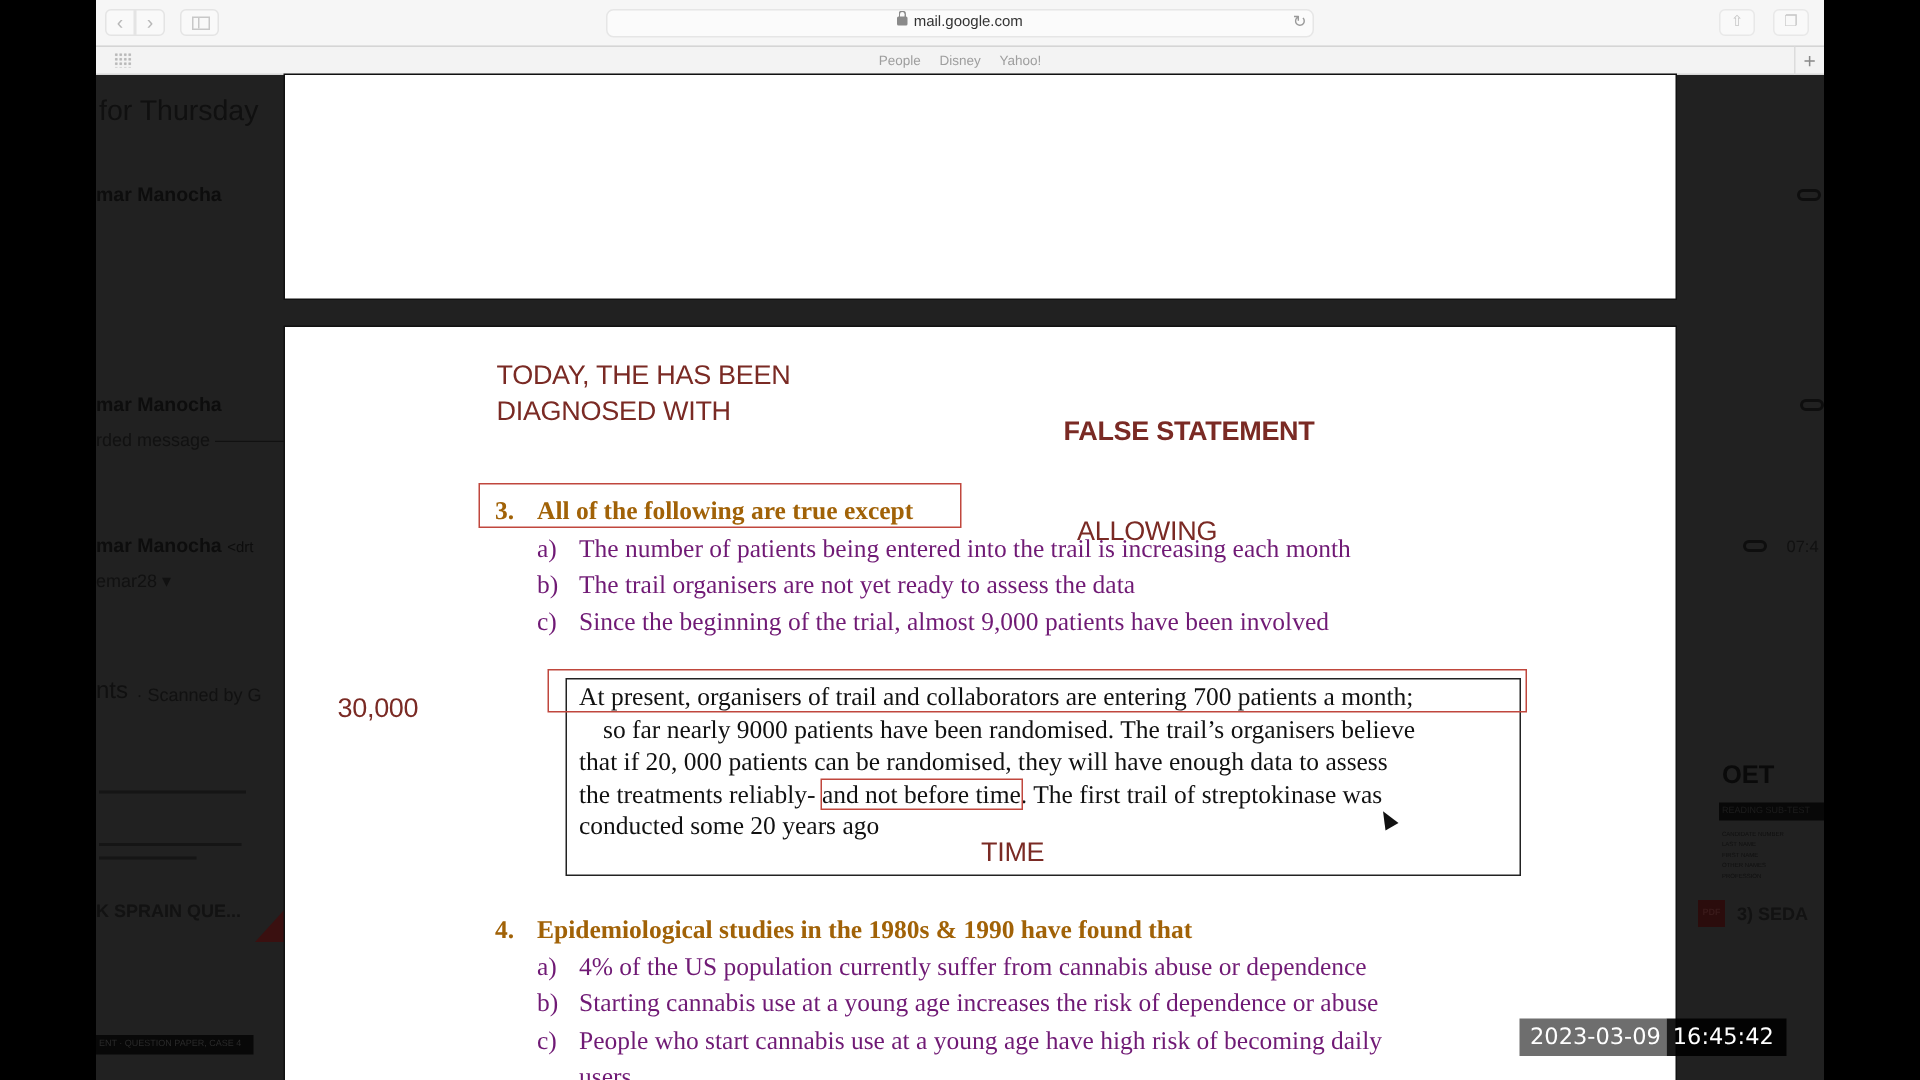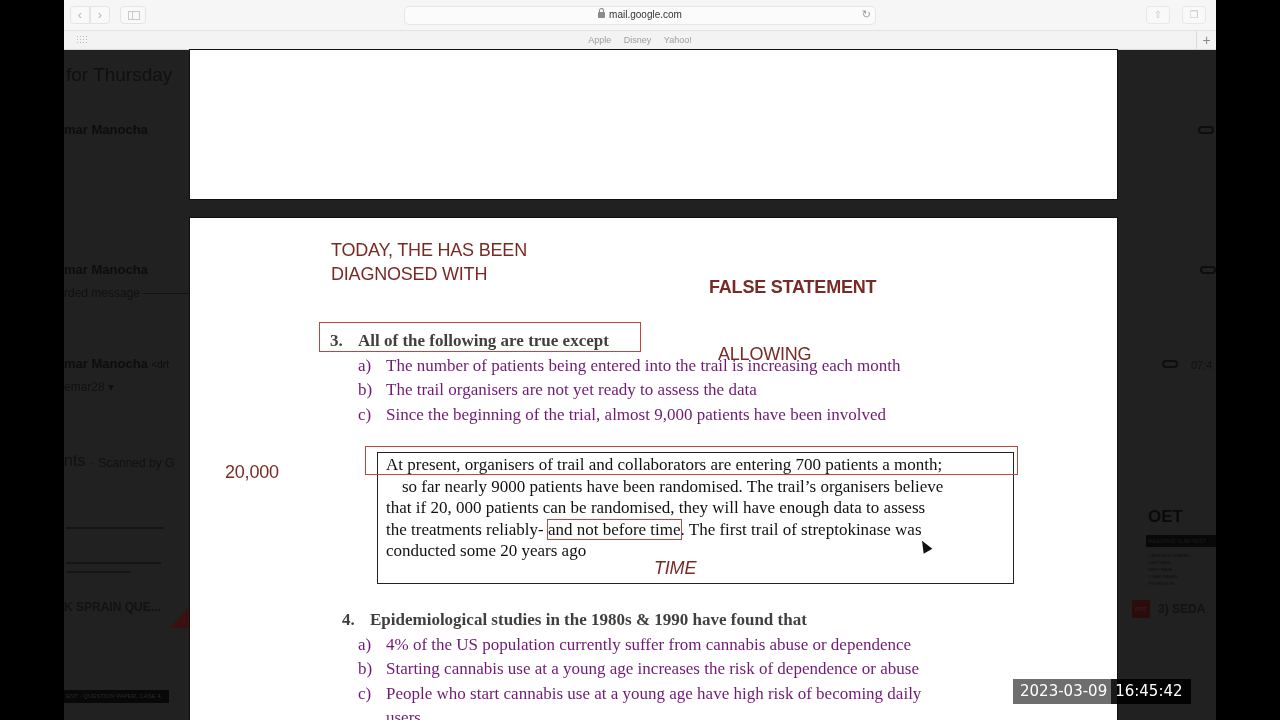--- a/index.html
+++ b/index.html
@@ -54,21 +54,21 @@
   .pdf-badge { position: absolute; left: 1068px; top: 550px; width: 18px; height: 18px; background: #2b0c0c; color: #3a1a1a; font-size: 6px; text-align: center; line-height: 18px; font-weight: bold; }
   .pdf-name { position: absolute; left: 1094px; top: 552px; font-size: 12px; color: #121212; font-weight: bold; }
 
   
   .page { position: absolute; left: 126px; width: 927px; background: #fff; box-shadow: 0 0 0 1px #111; }
   .page-top { top: 50px; height: 149px; }
   .page-main { top: 218px; height: 520px; overflow: hidden; }
   .annot { position: absolute; font-family: "Liberation Sans", sans-serif; color: #7a2a24; font-size: 18px; white-space: nowrap; letter-spacing: -0.2px; }
   .redbox { position: absolute; border: 1.5px solid #c0473d; }
 
-  .q-head { position: absolute; font-family: "Liberation Serif", serif; font-weight: bold; font-size: 17px; color: #404040; white-space: nowrap; }
+  .q-head { position: absolute; font-family: "Liberation Serif", serif; font-weight: bold; font-size: 17px; color: #a16207; white-space: nowrap; }
   .q-head .num { display: inline-block; width: 28px; }
   .opt { position: absolute; font-family: "Liberation Serif", serif; font-size: 17px; color: #701a75; white-space: nowrap; }
   .opt .lbl { display: inline-block; width: 28px; }
 
   .passage-box { position: absolute; left: 187px; top: 234px; width: 637px; height: 132px; border: 1.5px solid #222; }
   .passage-line { position: absolute; left: 196px; font-family: "Liberation Serif", serif; font-size: 17px; color: #111; white-space: nowrap; }
 
   .cursor { position: absolute; left: 730px; top: 322px; width: 0; height: 0; border-left: 5px solid transparent; border-right: 5px solid transparent; border-bottom: 12px solid #111; transform: rotate(-30deg); }
 
   .timestamp { position: absolute; left: 1013px; top: 679px; height: 25px; font-family: "DejaVu Sans", sans-serif; font-size: 15px; color: #fff; line-height: 25px; white-space: nowrap; }
@@ -95,21 +95,21 @@
       <span class="reload-icon">↻</span>
     </div>
 
     <div class="share-btn"><span>⇧</span></div>
     <div class="tabs-btn"><span>❐</span></div>
   </div>
 
   <div class="favbar">
     <div class="grid-icon"></div>
     <div class="fav-items">
-      <span>Apple</span>
+      <span>People</span>
       <span>Disney</span>
       <span>Yahoo!</span>
     </div>
     <div class="new-tab-btn"><span>+</span></div>
   </div>
 
   <div class="gmail-bg">
     <div class="dim dim-subject" style="left:2px;top:14px;">for Thursday</div>
     <div class="dim dim-sender" style="left:0;top:72px;">mar Manocha</div>
     <div class="dim dim-sender" style="left:0;top:212px;">mar Manocha</div>
@@ -152,36 +152,36 @@
 
     <div class="redbox" style="left:129px;top:104px;width:322px;height:30px;"></div>
     <div class="q-head" style="left:140px;top:113px;"><span class="num">3.</span><span>All of the following are true except</span></div>
 
     <div class="annot" style="left:528px;top:126px;">ALLOWING</div>
 
     <div class="opt" style="left:168px;top:138px;"><span class="lbl">a)</span><span>The number of patients being entered into the trail is increasing each month</span></div>
     <div class="opt" style="left:168px;top:162px;"><span class="lbl">b)</span><span>The trail organisers are not yet ready to assess the data</span></div>
     <div class="opt" style="left:168px;top:187px;"><span class="lbl">c)</span><span>Since the beginning of the trial, almost 9,000 patients have been involved</span></div>
 
-    <div class="annot" style="left:35px;top:244px;">20,000</div>
+    <div class="annot" style="left:35px;top:244px;">30,000</div>
 
     <div class="passage-box"></div>
     <div class="redbox" style="left:175px;top:228px;width:653px;height:29px;"></div>
 
     <div class="passage-line" style="top:237px;">At present, organisers of trail and collaborators are entering 700 patients a month;</div>
     <div class="passage-line" style="top:259px;margin-left:16px;">so far nearly 9000 patients have been randomised. The trail’s organisers believe</div>
     <div class="passage-line" style="top:280px;">that if 20, 000 patients can be randomised, they will have enough data to assess</div>
     <div class="passage-line" style="top:302px;"><span>the treatments reliably- </span><span style="outline:1.5px solid #c0473d;outline-offset:0px;">and not before time</span><span>. The first trail of streptokinase was</span></div>
     <div class="passage-line" style="top:323px;">conducted some 20 years ago</div>
 
-    <div class="annot" style="left:464px;top:340px;font-style:italic;">TIME</div>
+    <div class="annot" style="left:464px;top:340px;">TIME</div>
 
     <div class="cursor"></div>
 
-    <div class="q-head" style="left:152px;top:392px;"><span class="num">4.</span><span>Epidemiological studies in the 1980s &amp; 1990 have found that</span></div>
+    <div class="q-head" style="left:140px;top:392px;"><span class="num">4.</span><span>Epidemiological studies in the 1980s &amp; 1990 have found that</span></div>
     <div class="opt" style="left:168px;top:417px;"><span class="lbl">a)</span><span>4% of the US population currently suffer from cannabis abuse or dependence</span></div>
     <div class="opt" style="left:168px;top:441px;"><span class="lbl">b)</span><span>Starting cannabis use at a young age increases the risk of dependence or abuse</span></div>
     <div class="opt" style="left:168px;top:466px;"><span class="lbl">c)</span><span>People who start cannabis use at a young age have high risk of becoming daily</span></div>
     <div class="opt" style="left:196px;top:490px;">users</div>
   </div>
 </div>
 
 <div class="timestamp"><span class="ts-date">2023-03-09</span><span class="ts-time">16:45:42</span></div>
 
 </body></html>

